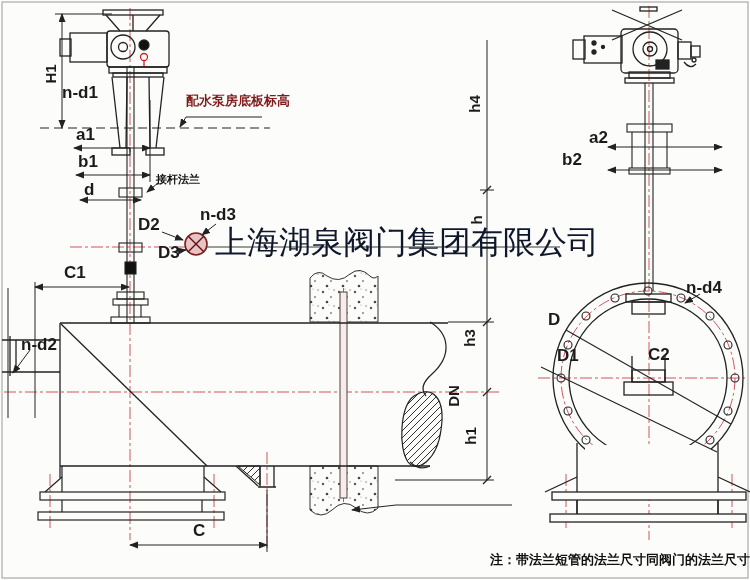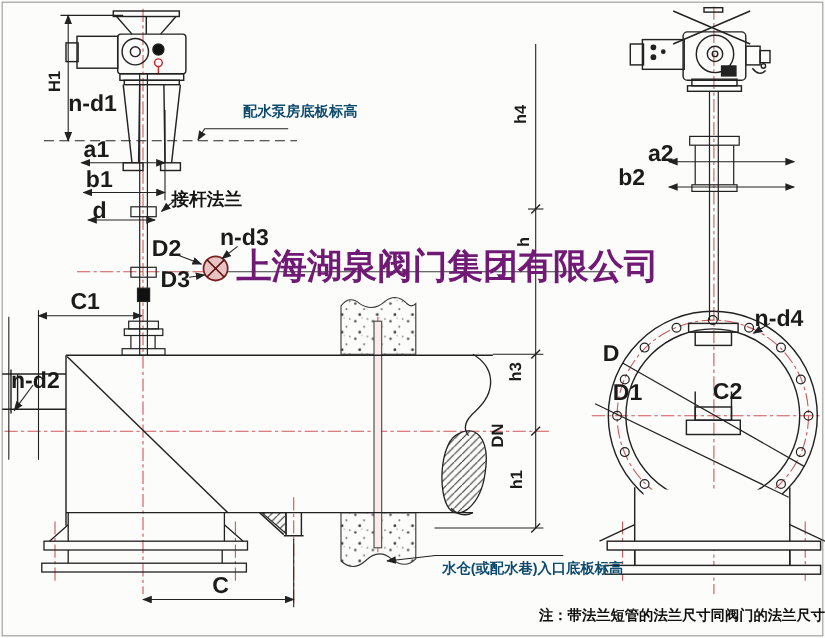--- a/index.html
+++ b/index.html
@@ -3,41 +3,40 @@
 <meta charset="utf-8">
 <style>
   html,body{margin:0;padding:0;background:#e8e8e8;}
   .stage{
     position:relative;width:750px;height:580px;margin:0 auto;
     background:#fcfcfb;overflow:hidden;
     font-family:"Liberation Sans","DejaVu Sans",sans-serif;
   }
   .stage svg{position:absolute;left:0;top:0;}
   .lbl{
-    position:absolute;font-weight:bold;font-size:21px;color:#1b1b1b;
+    position:absolute;font-weight:bold;font-size:17px;color:#1b1b1b;
     white-space:nowrap;line-height:1;letter-spacing:0;
   }
   .rotlbl{
     position:absolute;font-weight:bold;font-size:15px;color:#1b1b1b;
     white-space:nowrap;line-height:1;
     transform:translate(-50%,-50%) rotate(-90deg);
   }
-  .cn{font-size:13px;font-weight:bold;color:#0c4a6e;margin-left:35px;}
-  .cn-sm{font-size:16px;font-weight:bold;color:#141414;}
+  .cn{font-size:13px;font-weight:bold;color:#7f1d1d;}
+  .cn-sm{font-size:11px;font-weight:bold;color:#141414;}
   .title{
     position:absolute;left:211px;top:136px;width:382px;
     font-size:35px;font-weight:bold;color:#e9150d;
     white-space:nowrap;line-height:1.1;letter-spacing:0;
   }
   .watermark{
     position:absolute;left:215px;top:225px;width:372px;
     font-family:"DejaVu Serif","Liberation Serif",serif;
-    font-size:32px;color:#701a75;white-space:nowrap;line-height:1.1;
+    font-size:32px;color:#0f172a;white-space:nowrap;line-height:1.1;
     letter-spacing:0;
-    font-weight:bold;
   }
   .footnote{
     position:absolute;left:490px;top:551px;
     font-size:13px;font-weight:bold;color:#101010;white-space:nowrap;
   }
 </style>
 </head>
 <body>
 
 <div class="stage">
@@ -243,32 +242,31 @@
 
     <path d="M700,294 L685,303" marker-end="url(#arr)"></path>
   </g>
 </svg>
 
   <div class="watermark">上海湖泉阀门集团有限公司</div>
   <div class="footnote">注：带法兰短管的法兰尺寸同阀门的法兰尺寸</div>
 
   <span class="lbl cn" style="left:186px;top:94px">配水泵房底板标高</span>
   <span class="lbl cn-sm" style="left:156px;top:174px">接杆法兰</span>
-  <span class="lbl cn" style="left:367px;top:510px">水仓(或配水巷)入口底板标高</span>
 
   <span class="rotlbl" style="left:50px;top:74px">H1</span>
   <span class="lbl" style="left:62px;top:84px">n-d1</span>
   <span class="lbl" style="left:76px;top:126px">a1</span>
   <span class="lbl" style="left:78px;top:153px">b1</span>
   <span class="lbl" style="left:84px;top:181px">d</span>
   <span class="lbl" style="left:64px;top:264px">C1</span>
-  <span class="lbl" style="left:10px;top:336px">n-d2</span>
+  <span class="lbl" style="left:21px;top:336px">n-d2</span>
   <span class="lbl" style="left:138px;top:216px">D2</span>
   <span class="lbl" style="left:200px;top:206px">n-d3</span>
-  <span class="lbl" style="left:146px;top:244px">D3</span>
+  <span class="lbl" style="left:158px;top:244px">D3</span>
   <span class="lbl" style="left:193px;top:522px">C</span>
 
   <span class="rotlbl" style="left:474px;top:104px">h4</span>
   <span class="rotlbl" style="left:476px;top:220px">h</span>
   <span class="rotlbl" style="left:469px;top:338px">h3</span>
   <span class="rotlbl" style="left:453px;top:396px">DN</span>
   <span class="rotlbl" style="left:470px;top:436px">h1</span>
 
   <span class="lbl" style="left:589px;top:129px">a2</span>
   <span class="lbl" style="left:562px;top:151px">b2</span>

